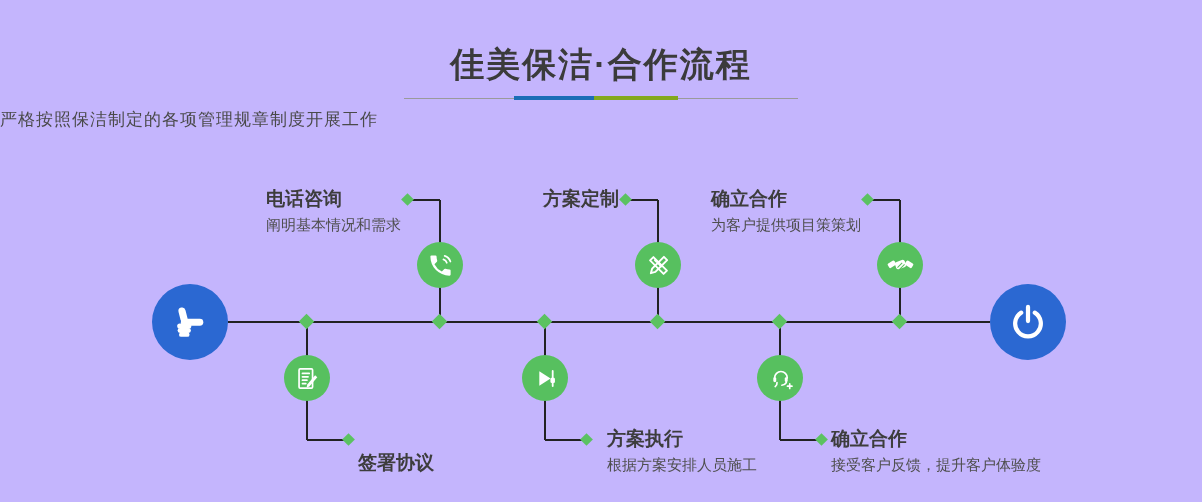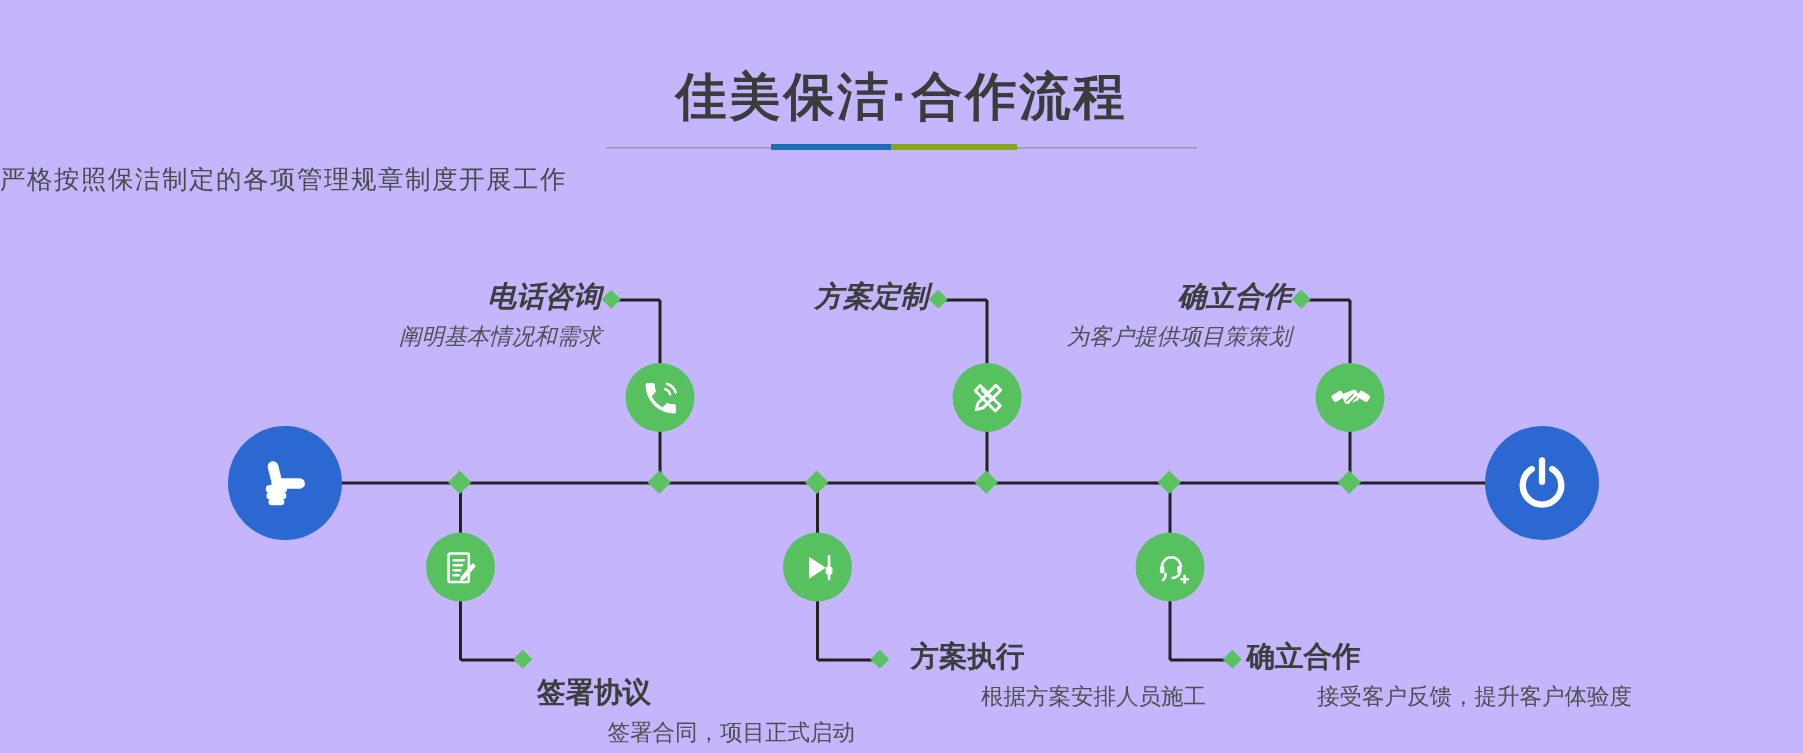--- a/index.html
+++ b/index.html
@@ -34,22 +34,22 @@
     position:absolute;width:46px;height:46px;border-radius:50%;background:#57c05f;
     display:flex;align-items:center;justify-content:center;z-index:3;
   }
   .gcircle svg{width:27px;height:27px;display:block;}
   .vline{position:absolute;width:2px;background:#222;z-index:1;}
   .hline{position:absolute;height:2px;background:#222;z-index:1;}
   .tl-diamond{position:absolute;width:11px;height:11px;background:#5bc261;transform:rotate(45deg);z-index:2;}
   .mini-diamond{position:absolute;width:9px;height:9px;background:#5bc261;transform:rotate(45deg);z-index:2;}
   .label{position:absolute;z-index:2;white-space:nowrap;}
   .label .t{font-size:19px;font-weight:bold;color:#3d3d3d;line-height:23px;}
-  .label .d{font-size:15px;color:#4f4f4f;line-height:21px;margin-top:4px;margin-left:47px;}
-  .label.top{text-align:right;font-style:italic;}
+  .label .d{font-size:15px;color:#4f4f4f;line-height:21px;margin-top:4px;}
+  .label.top{}
   .label.bottom{text-align:left;}
 
   
   .s0-v{left:439px;top:200px;height:122px;}
   .s0-h{left:408px;top:199px;width:32px;}
   .s0-md{left:403px;top:195px;}
   .s0-td{left:434px;top:316px;}
   .s0-c{left:417px;top:242px;}
   .s0-l{right:801px;top:187px;}
   
@@ -197,21 +197,20 @@
         <g fill="none" stroke="#fff" stroke-width="1.5" stroke-linecap="round" stroke-linejoin="round">
           <rect x="4.5" y="3.5" width="12" height="17" rx="1"></rect>
           <path d="M7.5 7.5h6M7.5 10.5h5M7.5 13.5h4M7.5 16.5h3"></path>
         </g>
         <path d="M11.8 17.4l-.6 2.6 2.5-.9 7-8.2-1.9-1.7z" fill="#fff"></path>
       </svg>
     </span>
   </div>
   <div class="label bottom s3-l">
     <div class="t">签署协议</div>
-    <div class="d">签署合同，项目正式启动</div>
   </div>
 
   <div class="vline s4-v"></div>
   <div class="hline s4-h"></div>
   <div class="mini-diamond s4-md"></div>
   <div class="tl-diamond s4-td"></div>
   <div class="gcircle s4-c">
     <span>
       <svg viewBox="0 0 24 24">
         <g fill="#fff">

